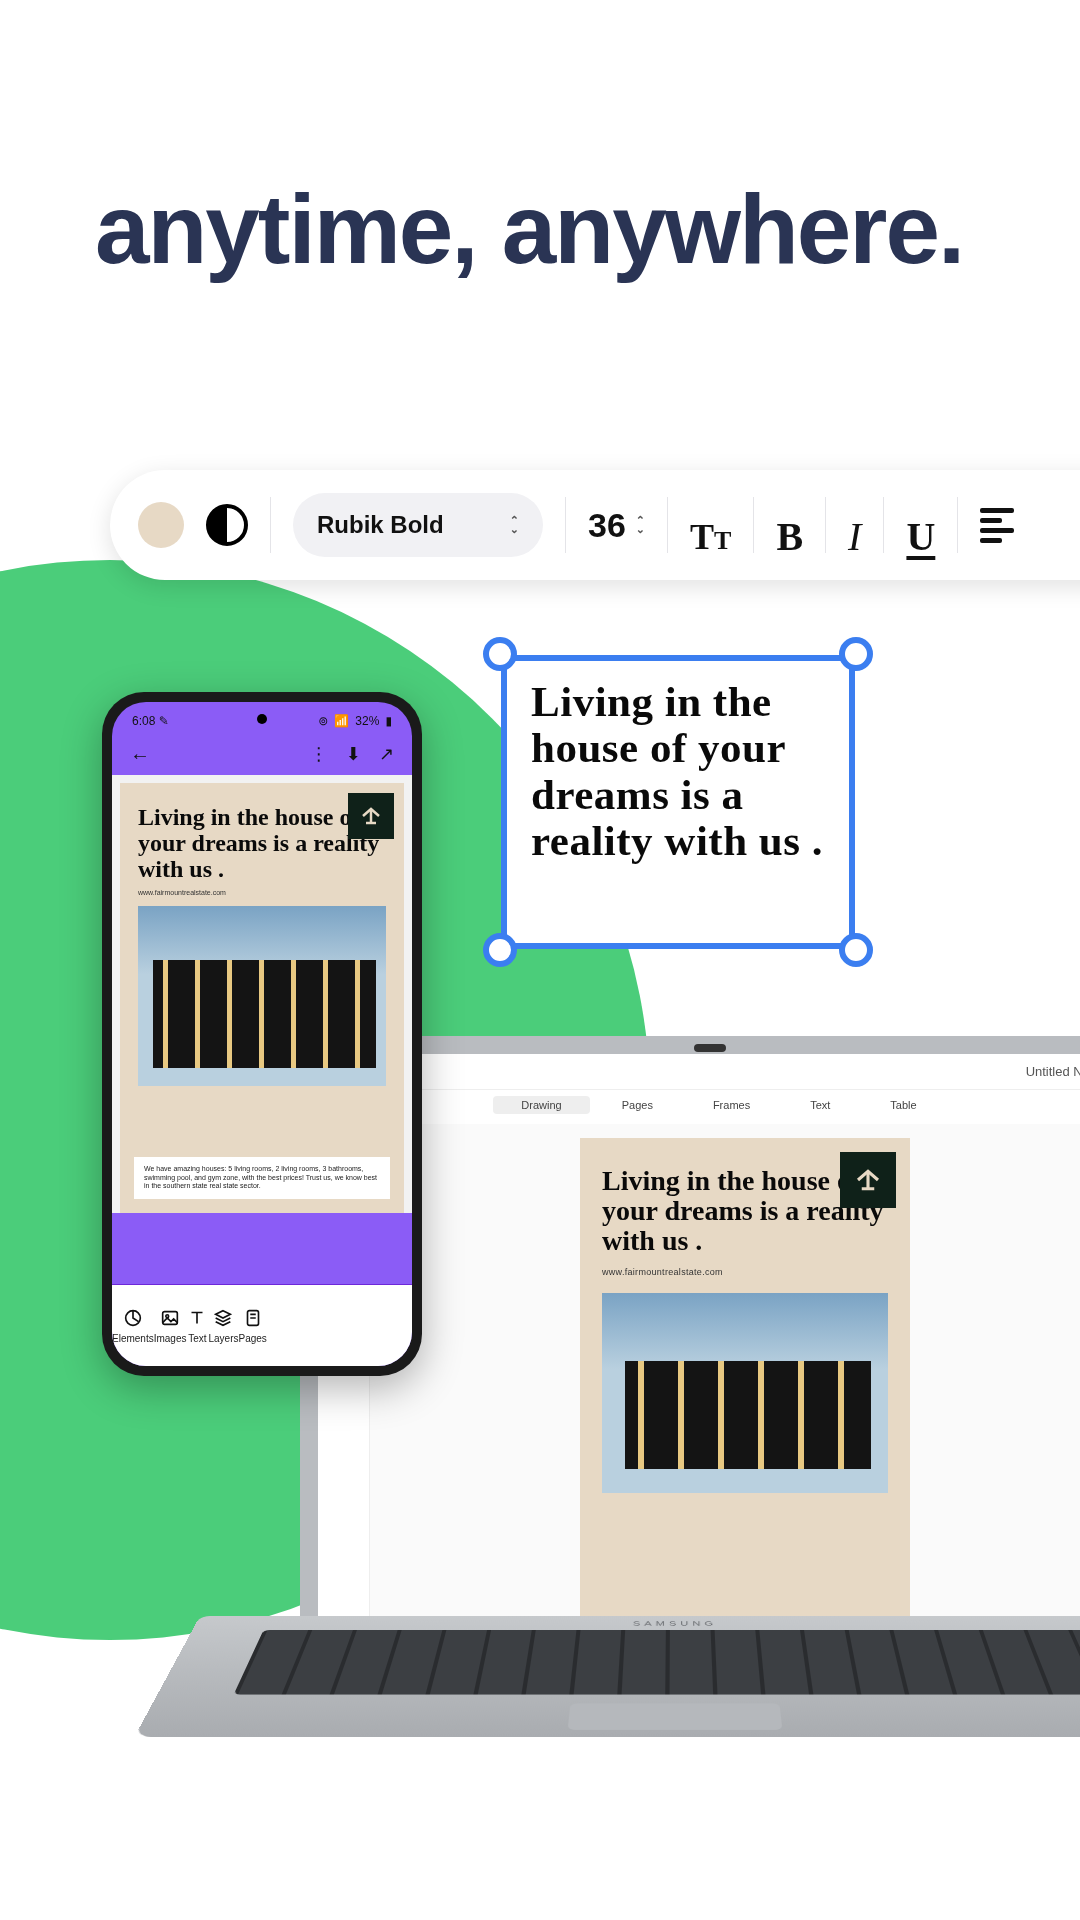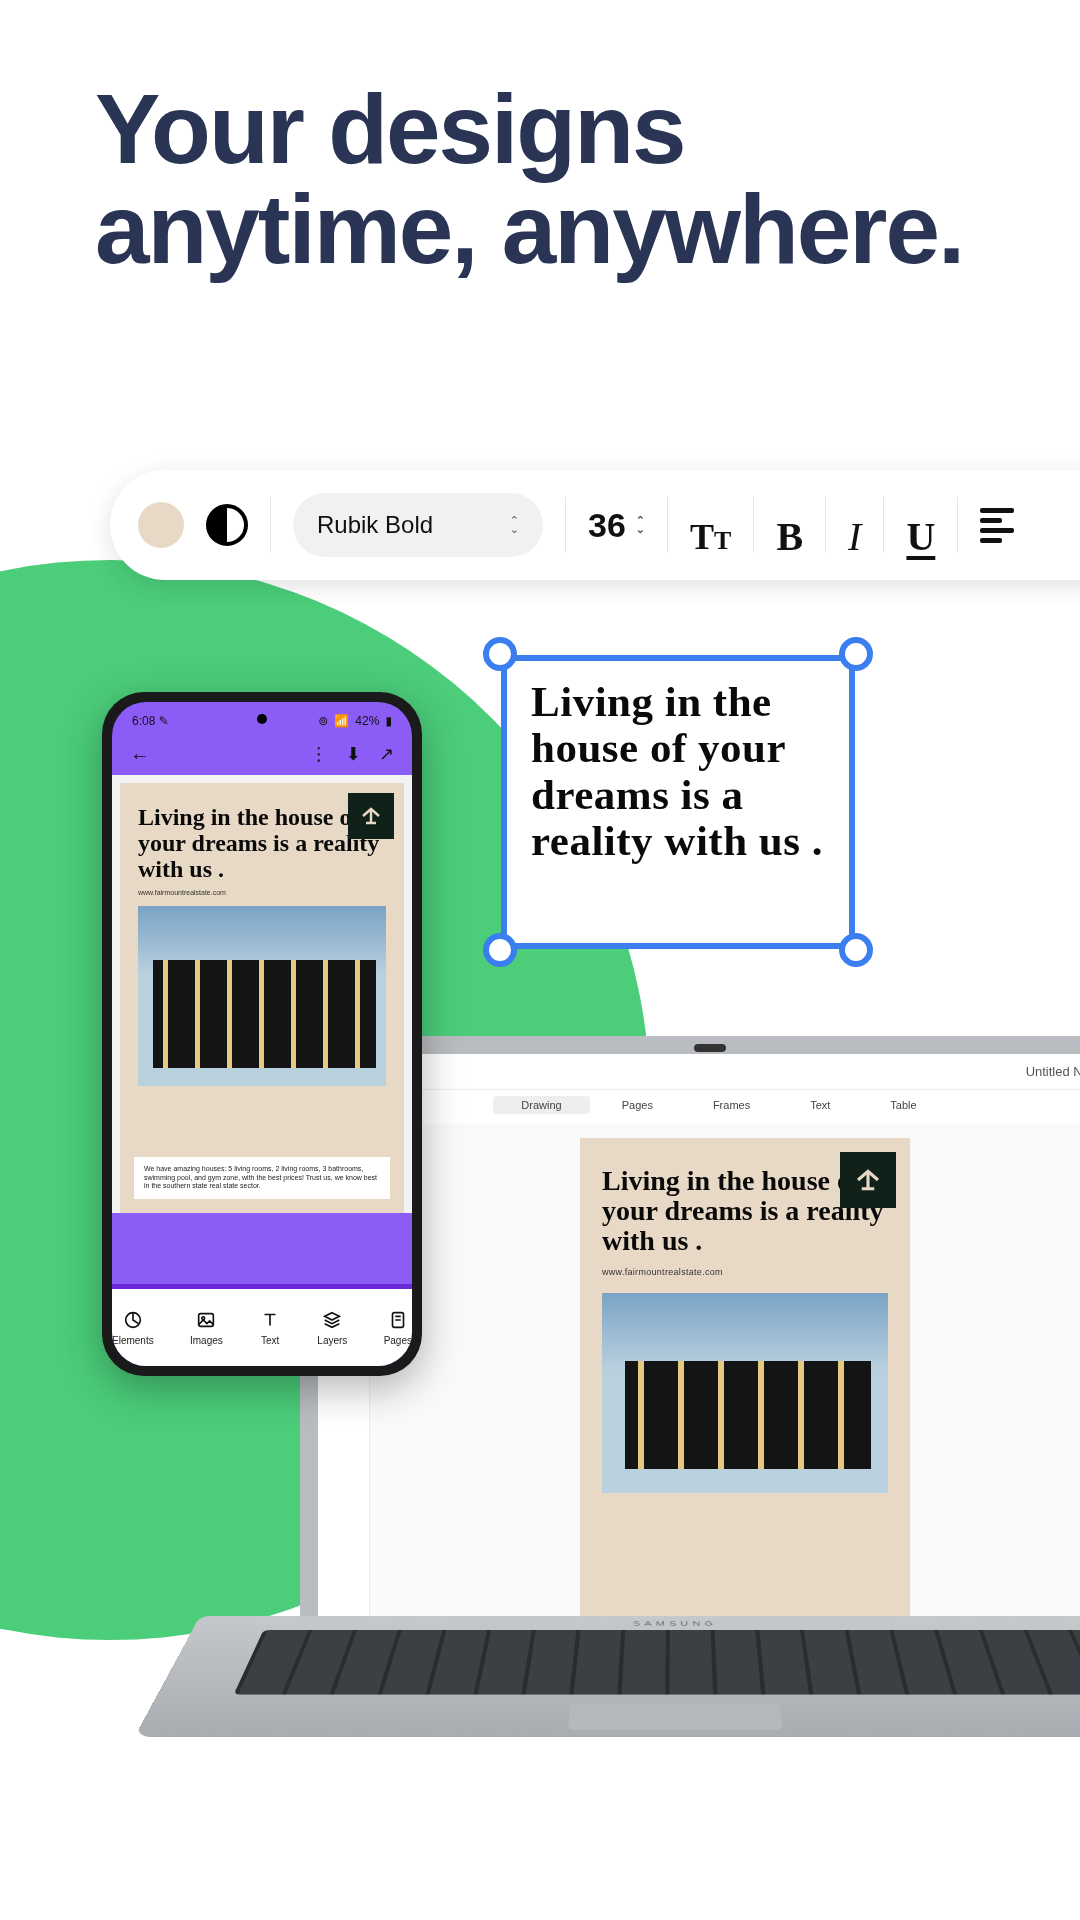--- a/index.html
+++ b/index.html
@@ -62,21 +62,21 @@
     width: 42px; height: 42px; border-radius: 50%;
     background: linear-gradient(90deg,#000 50%,#fff 50%);
     border: 4px solid #000;
   }
   .tb-sep { width:1px; height:56px; background:#e4e4e8; }
   .font-picker {
     background:#f1f1f4; border-radius:36px;
     height:64px; width:250px;
     display:flex; align-items:center; justify-content:space-between;
     padding:0 24px;
-    font-weight:400; font-size:24px; color:#111;gap:36px;
+    font-weight:700; font-size:24px; color:#111;gap:36px;
   }
   .stepper {
     display:flex; align-items:center; gap:10px;
     font-size:34px; font-weight:600; color:#111;
   }
   .fmt-btn { font-family: Georgia, serif; font-size:40px; font-weight:700; color:#111;margin-top:23px; }
   .fmt-btn.small-caps { font-size:36px; }
   .fmt-btn.italic { font-style:italic; font-weight:500; }
   .fmt-btn.underline { text-decoration: underline; text-underline-offset:6px; }
   .align-icon { display:flex; flex-direction:column; gap:5px;}
@@ -202,37 +202,37 @@
   .ph-house{ margin-top:10px; height:180px; position:relative; overflow:hidden;
     background:linear-gradient(180deg,#7aa3c4 0%, #b9d0df 38%, #b9d0df 38%);}
   .ph-house::before{content:"";position:absolute; left:6%; right:4%; top:30%; bottom:10%; background:#141414;}
   .ph-house::after{content:"";position:absolute; left:6%; right:4%; top:30%; bottom:10%;
     background:repeating-linear-gradient(90deg, transparent 0 10px, #f3cf7d 10px 15px, transparent 15px 32px);
     mix-blend-mode:screen; opacity:0.95;}
   .ph-caption{ position:absolute; left:14px; right:14px; bottom:14px; background:#fff; padding:8px 10px;
     font-size:7px; line-height:1.25; color:#222;}
   .ph-tabs{
     position:absolute; left:0; right:0; bottom:0; height:82px; background:#fff;
-    border-top:5px solid #6d28d9;
-    display:flex; justify-content:space-between; align-items:center;
+    border-top:1px solid #6d28d9;
+    display:flex; justify-content:flex-start; align-items:center;
   }
   .ph-tab{ display:flex; flex-direction:column; align-items:center; gap:4px; font-size:10px; color:#222;}
   .ph-tab .ticon{ width:22px; height:22px; }
 
   .updown{display:flex;flex-direction:column;font-size:11px;line-height:9px;color:#555;}
 
 </style>
 </head>
 <body>
 
 <div class="blob"></div>
 
 <div class="hero">
   <h1>
-    <span>Your designs</span><br>
+    <br>
     <span>anytime, anywhere.</span>
   </h1>
 </div>
 
 <div class="toolbar">
   <div class="swatch"></div>
   <div class="contrast-icon"></div>
   <div class="tb-sep"></div>
   <div class="font-picker">
     <span>Rubik Bold</span>
@@ -328,21 +328,21 @@
 </div>
 
 <div class="phone">
   <div class="ph-screen">
     <div class="ph-cam"></div>
     <div class="ph-status">
       <span><span>6:08</span> ✎</span>
       <span class="right">
         <span>⊚</span>
         <span>📶</span>
-        <span>42%</span>
+        <span>32%</span>
         <span>▮</span>
       </span>
     </div>
     <div class="ph-bar">
       <span>←</span>
       <span class="ricons">
         <span>⋮</span>
         <span>⬇</span>
         <span>↗</span>
       </span>

